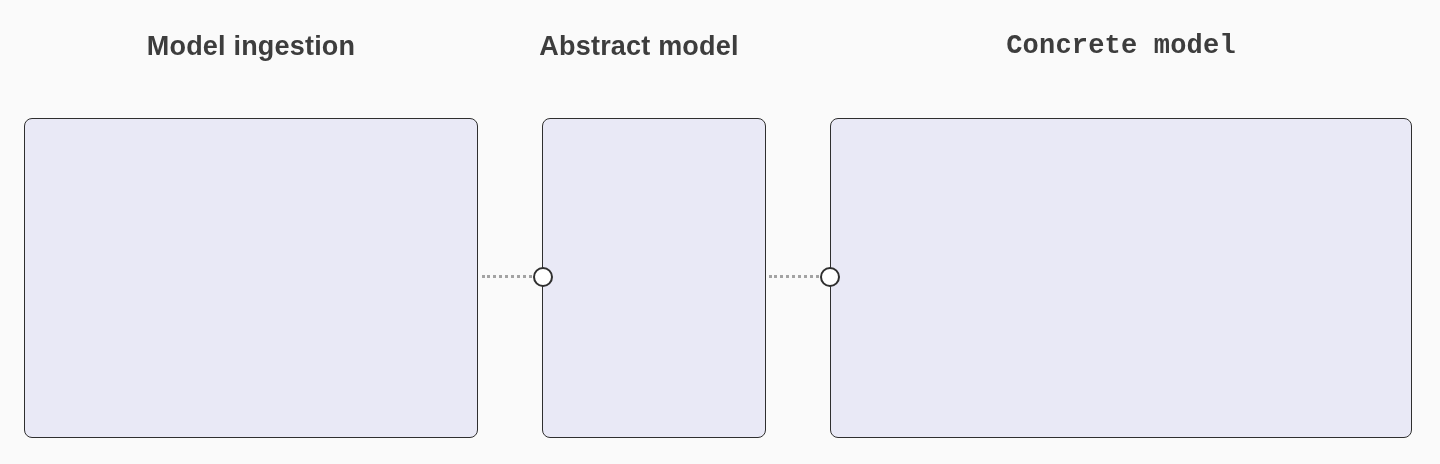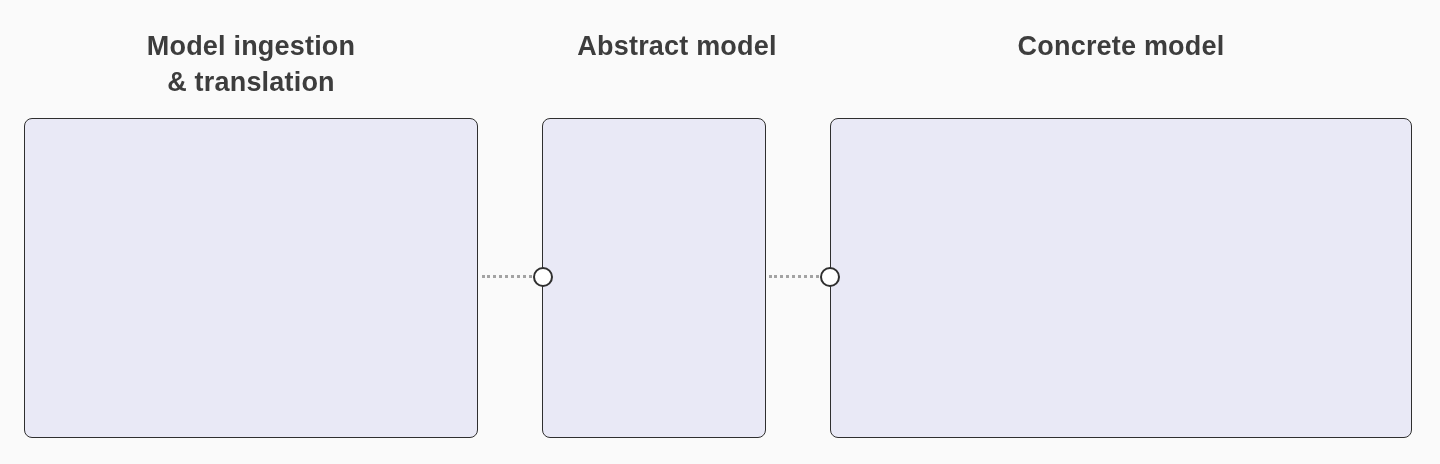--- a/index.html
+++ b/index.html
@@ -19,22 +19,22 @@
     position: absolute;
     top: 28px;
     font-size: 27px;
     line-height: 36px;
     font-weight: 600;
     color: #3d3d3d;
     text-align: center;
     letter-spacing: 0.2px;
   }
   .heading-1 { left: 24px;  width: 454px; text-align: center; }
-  .heading-2 { left: 565px; width: 224px; }
-  .heading-3 { left: 830px; width: 582px; }
+  .heading-2 { left: 527px; width: 224px; }
+  .heading-3 { left: 830px; width: 582px; font-family: Liberation Mono, monospace; }
 
   .panel {
     position: absolute;
     top: 118px;
     height: 320px;
     background: #e9e9f6;
     border: 1.5px solid #2f2f2f;
     border-radius: 8px;
     box-sizing: border-box;
   }
@@ -65,21 +65,20 @@
   .node-1 { left: 533px; }
   .node-2 { left: 820px; }
 </style>
 </head>
 <body>
 
 <div>
 
   <div class="heading heading-1">
     <div>Model ingestion</div>
-    <div>&amp; translation</div>
   </div>
 
   <div class="heading heading-2">
     <div>Abstract model</div>
   </div>
 
   <div class="heading heading-3">
     <div>Concrete model</div>
   </div>
 

